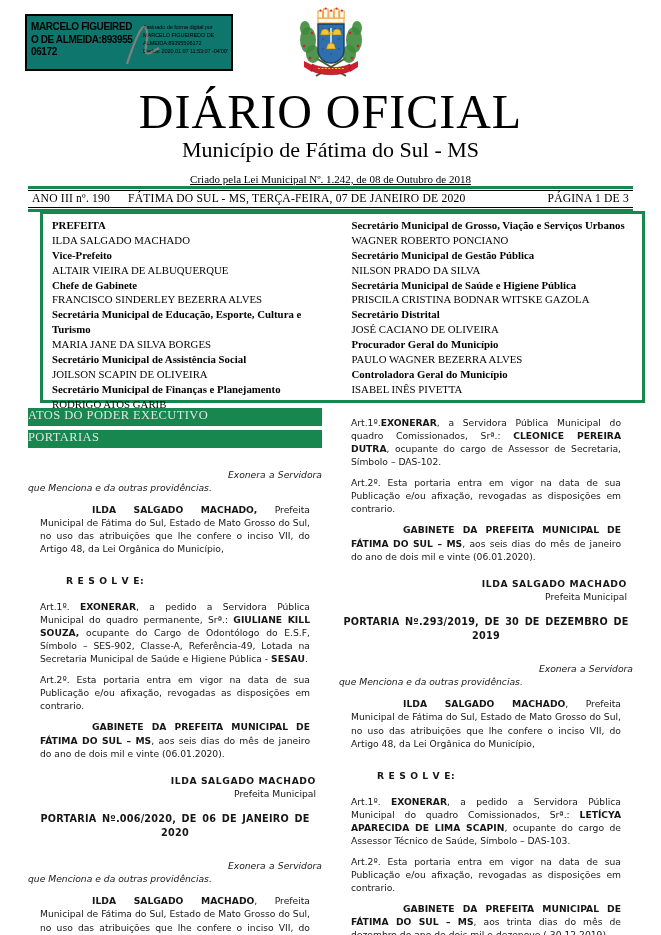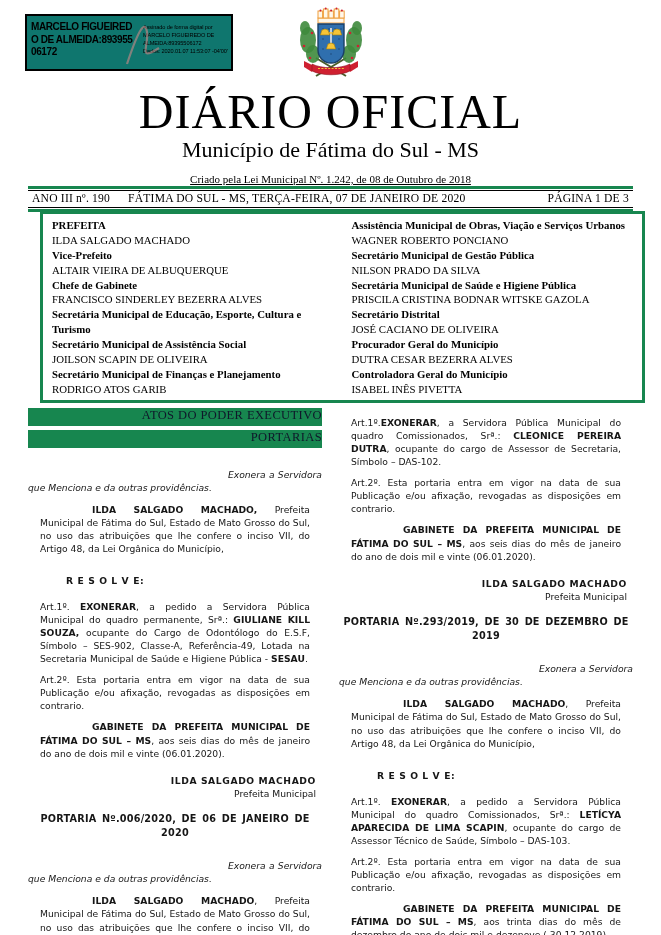--- a/index.html
+++ b/index.html
@@ -37,21 +37,21 @@
   .off-box{position:absolute;left:28px;top:211px;width:605px;height:192px;box-sizing:border-box;
            border:3px solid var(--green);padding:4px 9px;display:flex;gap:18px;margin-left:12px;}
   .off-col{flex:1;font-size:10.8px;line-height:1.38;}
   .off-title{font-weight:700;}
   .off-name{font-weight:400;}
 
   
   .content{position:absolute;left:28px;top:408px;width:605px;display:flex;gap:17px;}
   .col{flex:1;min-width:0;font-family:"DejaVu Sans",sans-serif;font-size:9.2px;
        line-height:1.42;text-align:justify;color:#161616;}
-  .bar{background:var(--green);color:#0f172a;text-align:right;font-family:"Liberation Serif",serif;
+  .bar{background:var(--green);color:#e5e5e5;text-align:left;font-family:"Liberation Serif",serif;
        font-size:12.5px;line-height:1.1;padding:1px 0 3px;margin-bottom:4px;letter-spacing:.4px;}
   .bar+ .bar{margin-bottom:8px;}
   .h{font-weight:700;text-align:center;font-size:9.7px;letter-spacing:.2px;word-spacing:2px;
      margin:11px 0 12px;text-indent:0;}
   .epi{font-style:italic;text-indent:68%;margin:20px 0 9px;}
   .p{margin:8px 12px;}
   .p.ind{text-indent:52px;}
   .resolve{font-weight:700;text-align:left;padding-left:38px;margin:19px 0 13px;letter-spacing:.6px;}
   .sig{text-align:right;margin:14px 6px 12px 0;}
   .sig-name{font-weight:700;letter-spacing:.6px;}
@@ -156,36 +156,37 @@
 
   <div class="off-box">
     <div class="off-col" id="off-left">
         <div class="off-title">PREFEITA</div>
         <div class="off-name">ILDA SALGADO MACHADO</div>
         <div class="off-title">Vice-Prefeito</div>
         <div class="off-name">ALTAIR VIEIRA DE ALBUQUERQUE</div>
         <div class="off-title">Chefe de Gabinete</div>
         <div class="off-name">FRANCISCO SINDERLEY BEZERRA ALVES</div>
         <div class="off-title">Secretária Municipal de Educação, Esporte, Cultura e Turismo</div>
+        <div class="off-name">MARIA JANE DA SILVA BORGES</div>
         <div class="off-title">Secretário Municipal de Assistência Social</div>
         <div class="off-name">JOILSON SCAPIN DE OLIVEIRA</div>
         <div class="off-title">Secretário Municipal de Finanças e Planejamento</div>
         <div class="off-name">RODRIGO ATOS GARIB</div>
       </div>
     <div class="off-col" id="off-right">
-        <div class="off-title">Assistência Municipal de Obras, Viação e Serviços Urbanos</div>
+        <div class="off-title">Secretário Municipal de Grosso, Viação e Serviços Urbanos</div>
         <div class="off-name">WAGNER ROBERTO PONCIANO</div>
         <div class="off-title">Secretário Municipal de Gestão Pública</div>
         <div class="off-name">NILSON PRADO DA SILVA</div>
         <div class="off-title">Secretária Municipal de Saúde e Higiene Pública</div>
         <div class="off-name">PRISCILA CRISTINA BODNAR WITSKE GAZOLA</div>
         <div class="off-title">Secretário Distrital</div>
         <div class="off-name">JOSÉ CACIANO DE OLIVEIRA</div>
         <div class="off-title">Procurador Geral do Município</div>
-        <div class="off-name">DUTRA CESAR BEZERRA ALVES</div>
+        <div class="off-name">PAULO WAGNER BEZERRA ALVES</div>
         <div class="off-title">Controladora Geral do Município</div>
         <div class="off-name">ISABEL INÊS PIVETTA</div>
       </div>
   </div>
 
   <div class="content">
     <div class="col">
       <div class="bar">ATOS DO PODER EXECUTIVO</div>
       <div class="bar">PORTARIAS</div>
       <div id="col-left">

